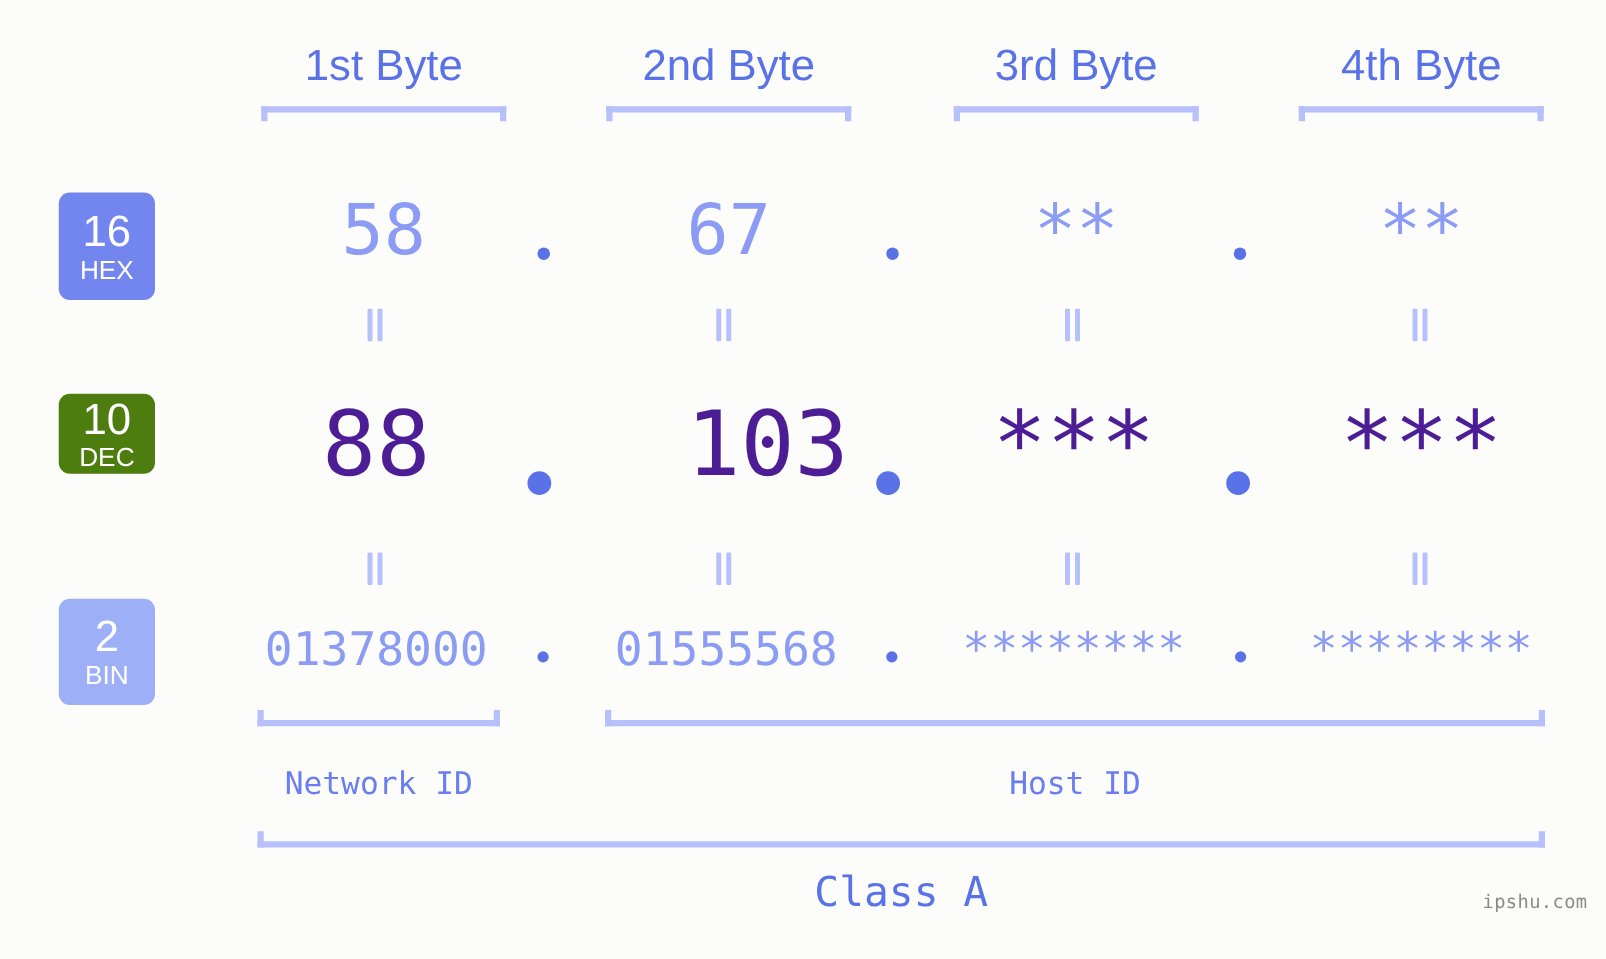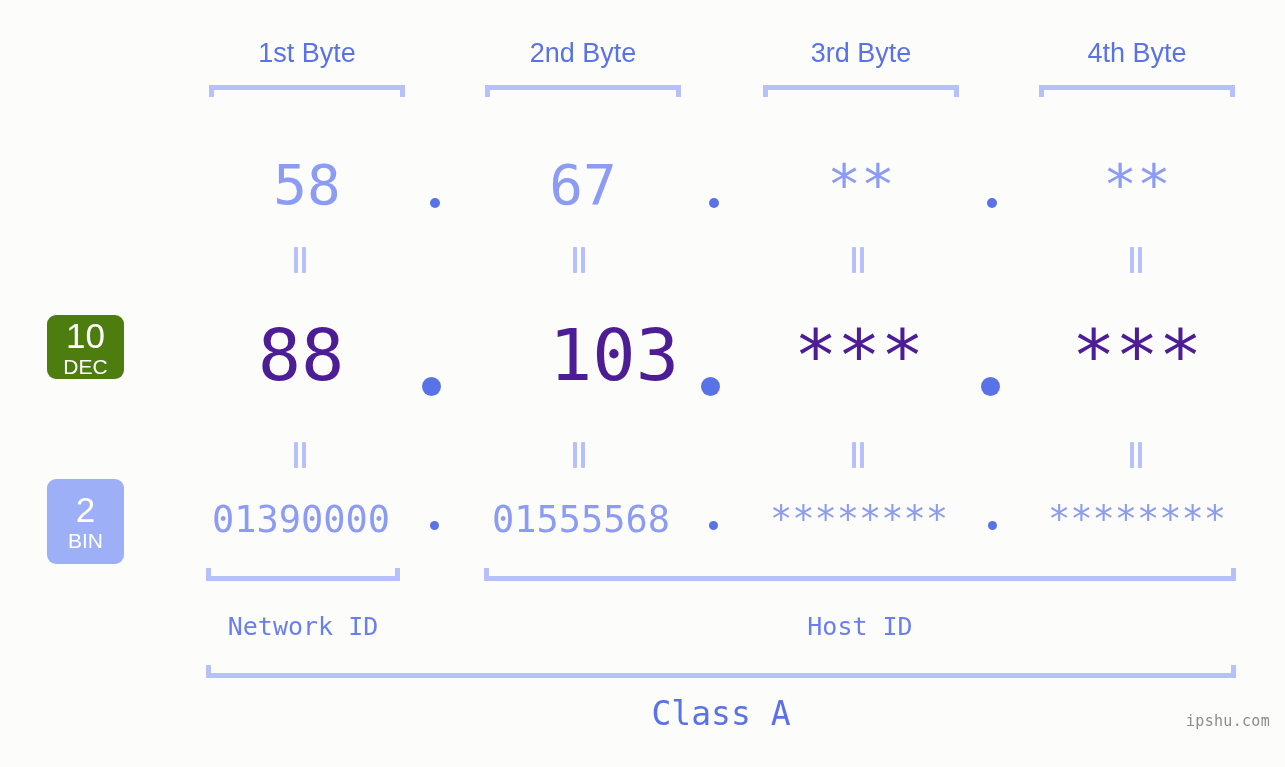--- a/index.html
+++ b/index.html
@@ -23,21 +23,21 @@
   }
 
   
   .byte-header {
     position: absolute;
     top: 33px;
     height: 40px;
     line-height: 40px;
     text-align: center;
     font-family: "Liberation Sans", sans-serif;
-    font-size: 27px;
+    font-size: 35px;
     color: #5a72e8;
     white-space: nowrap;
   }
 
   
   .bracket-down {
     position: absolute;
     border-top: 5px solid #b6c0fb;
     border-left: 5px solid #b6c0fb;
     border-right: 5px solid #b6c0fb;
@@ -174,20 +174,24 @@
   <div class="byte-header" style="left:209px; width:196px;">1st Byte</div>
   <div class="byte-header" style="left:485px; width:196px;">2nd Byte</div>
   <div class="byte-header" style="left:763px; width:196px;">3rd Byte</div>
   <div class="byte-header" style="left:1039px; width:196px;">4th Byte</div>
 
   <div class="bracket-down" style="left:209px; top:85px; width:196px;"></div>
   <div class="bracket-down" style="left:485px; top:85px; width:196px;"></div>
   <div class="bracket-down" style="left:763px; top:85px; width:196px;"></div>
   <div class="bracket-down" style="left:1039px; top:85px; width:196px;"></div>
 
+  <div class="base-badge" id="badge-hex">
+    <div class="num">16</div>
+    <div class="name">HEX</div>
+  </div>
 
   <div class="base-badge" id="badge-dec">
     <div class="num">10</div>
     <div class="name">DEC</div>
   </div>
 
   <div class="base-badge" id="badge-bin">
     <div class="num">2</div>
     <div class="name">BIN</div>
   </div>
@@ -242,21 +246,21 @@
   <div class="eq-mark" style="left:851px; top:442px;">
     <span class="a"></span>
       <span class="b"></span>
     </div>
   <div class="eq-mark" style="left:1129px; top:442px;">
     <span class="a"></span>
       <span class="b"></span>
     </div>
 
   <div class="row-bin">
-    <div class="value-cell" style="left:203px; width:196px;">01390000</div>
+    <div class="value-cell" style="left:203px; width:196px;">01378000</div>
     <div class="value-cell" style="left:483px; width:196px;">01555568</div>
     <div class="value-cell" style="left:761px; width:196px;">********</div>
     <div class="value-cell" style="left:1039px; width:196px;">********</div>
 
     <div class="dot dot-bin" style="left:430px;"></div>
     <div class="dot dot-bin" style="left:709px;"></div>
     <div class="dot dot-bin" style="left:988px;"></div>
   </div>
 
   <div class="bracket-up" style="left:206px; top:568px; width:194px;"></div>

